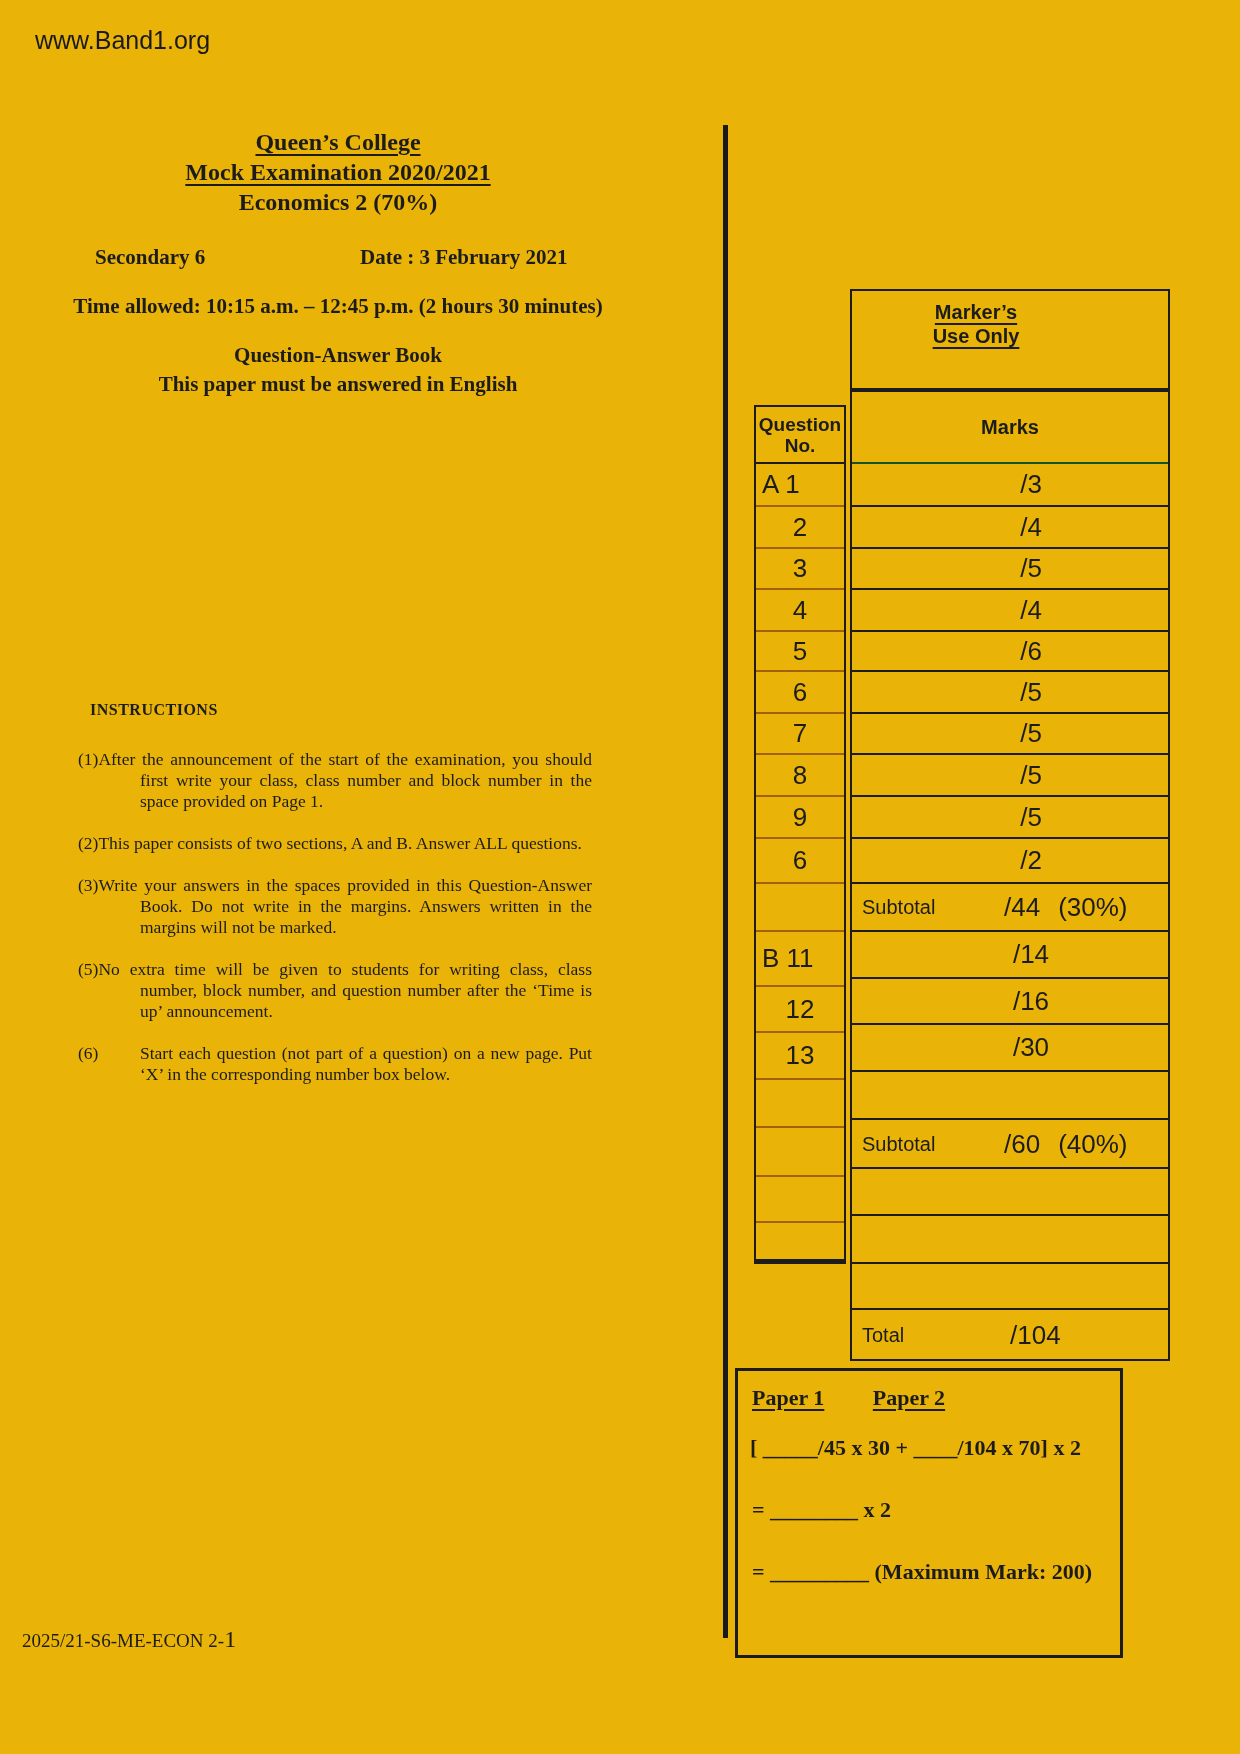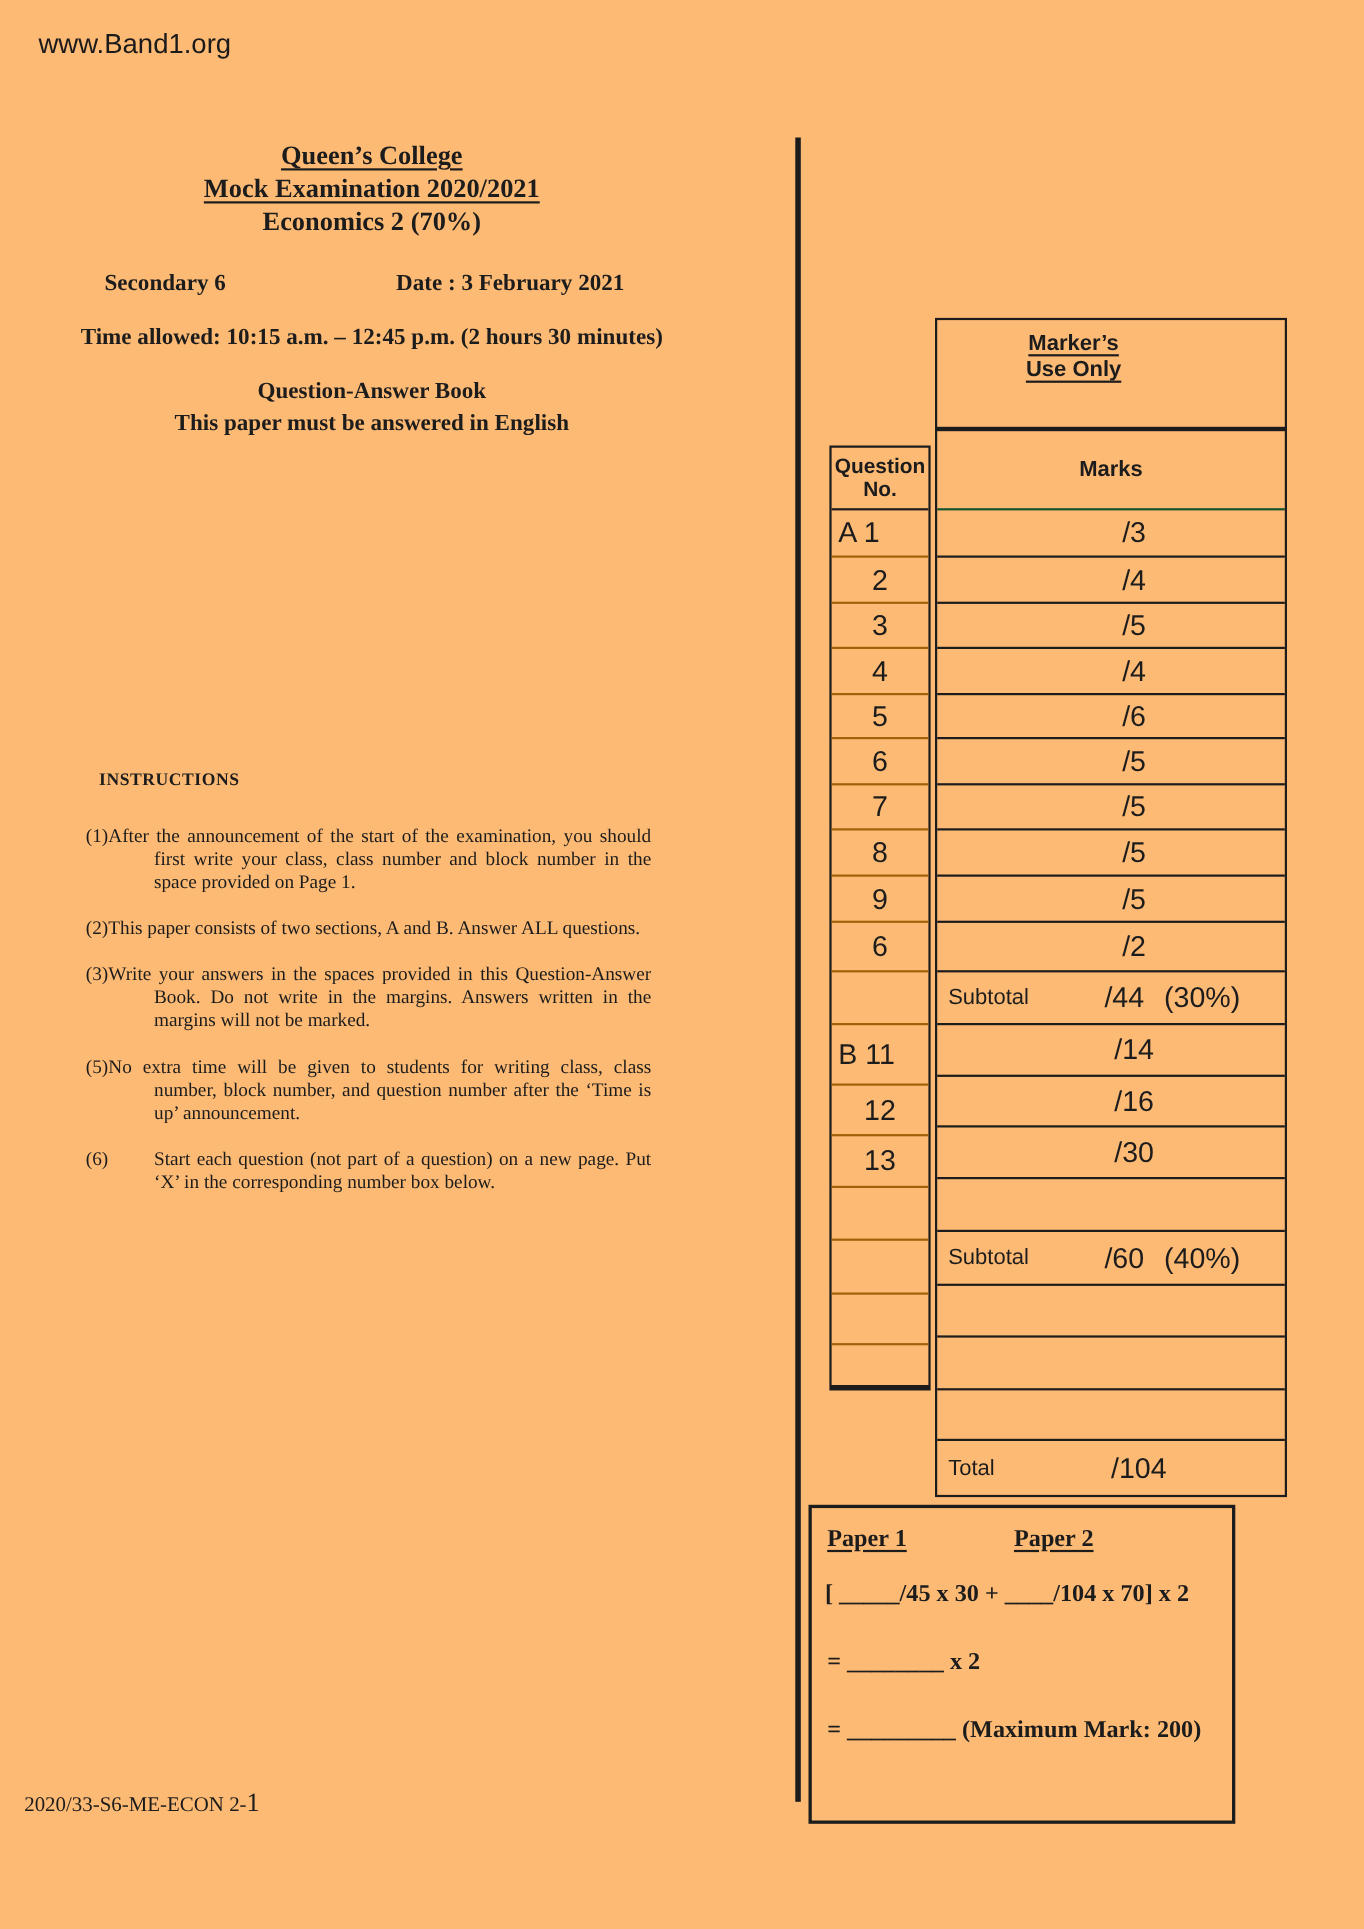--- a/index.html
+++ b/index.html
@@ -1,21 +1,21 @@
 <!DOCTYPE html>
 <html><head>
 <meta charset="utf-8">
 <style>
   html, body { margin: 0; padding: 0; background: #e8e8e8; }
   * { box-sizing: border-box; }
   .page {
     position: relative;
     width: 1240px;
     height: 1754px;
-    background: #fdba74;
+    background: #eab308;
     color: #1c1c1c;
     font-family: "Liberation Serif", "DejaVu Serif", serif;
     overflow: hidden;
     margin: 0 auto;
   }
   .u { text-decoration: underline; text-underline-offset: 4px; text-decoration-thickness: 2px; }
 
   .site {
     position: absolute; left: 35px; top: 26px;
     font-family: "Liberation Sans", "DejaVu Sans", sans-serif;
@@ -109,21 +109,21 @@
     font-size: 26px;
   }
 
   
   .paper-box {
     position: absolute; left: 735px; top: 1368px; width: 388px; height: 290px;
     border: 3px solid #1c1c1c;
     font-weight: bold; font-size: 22px;
   }
   .pb-head { position: absolute; left: 14px; top: 14px; white-space: nowrap; }
-  .pb2 { margin-left: 92px; }
+  .pb2 { margin-left: 43px; }
   .pb-f1 { position: absolute; left: 12px; top: 64px; white-space: nowrap; }
   .pb-f2 { position: absolute; left: 14px; top: 126px; white-space: nowrap; }
   .pb-f3 { position: absolute; left: 14px; top: 188px; white-space: nowrap; }
 
   .footer {
     position: absolute; left: 22px; top: 1626px;
     font-size: 19px;
   }
   .footer .pageno { font-size: 24px; }
 </style>
@@ -253,16 +253,16 @@
     <div class="pb-head">
       <span class="u">Paper 1</span>
       <span class="u pb2">Paper 2</span>
     </div>
     <div class="pb-f1">[ _____/45 x 30 + ____/104 x 70] x 2</div>
     <div class="pb-f2">= ________ x 2</div>
     <div class="pb-f3">= _________  (Maximum Mark: 200)</div>
   </div>
 
   <div class="footer">
-    <span>2020/33-S6-ME-ECON 2-</span><span class="pageno">1</span>
+    <span>2025/21-S6-ME-ECON 2-</span><span class="pageno">1</span>
   </div>
 
 </div>
 
 </body></html>

